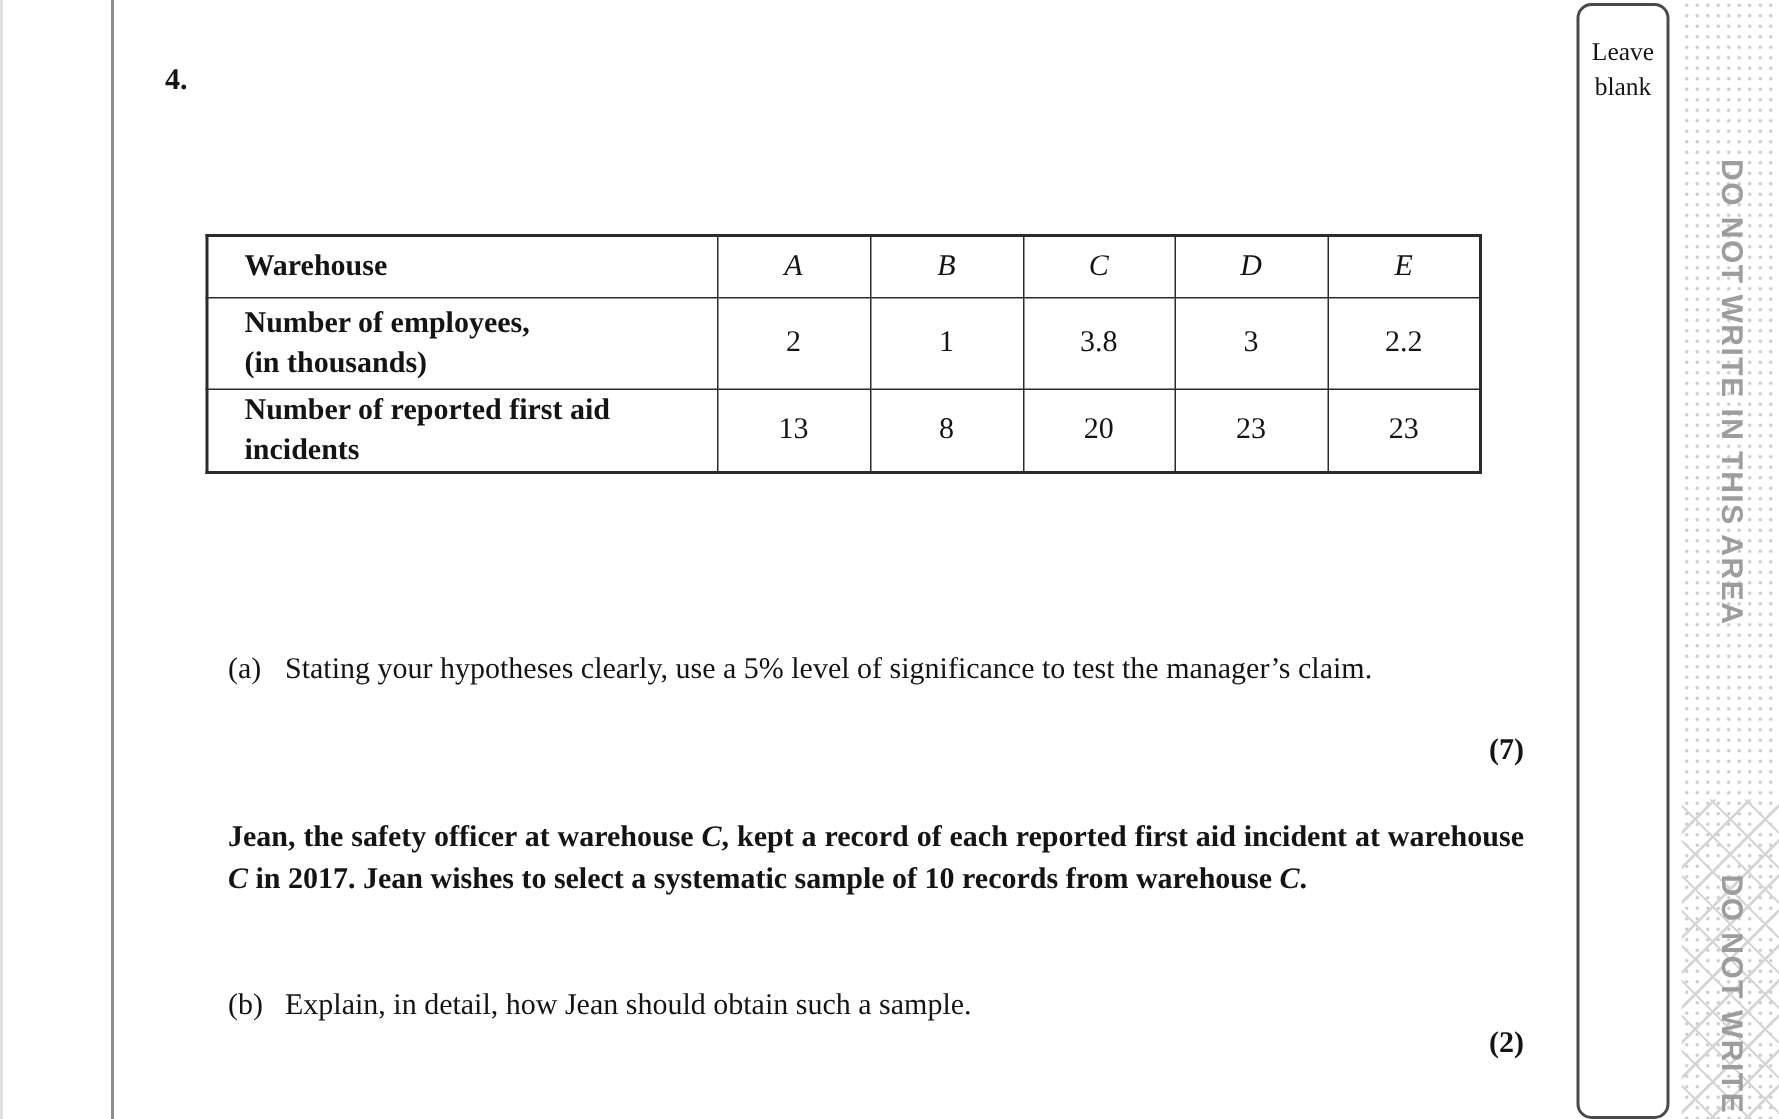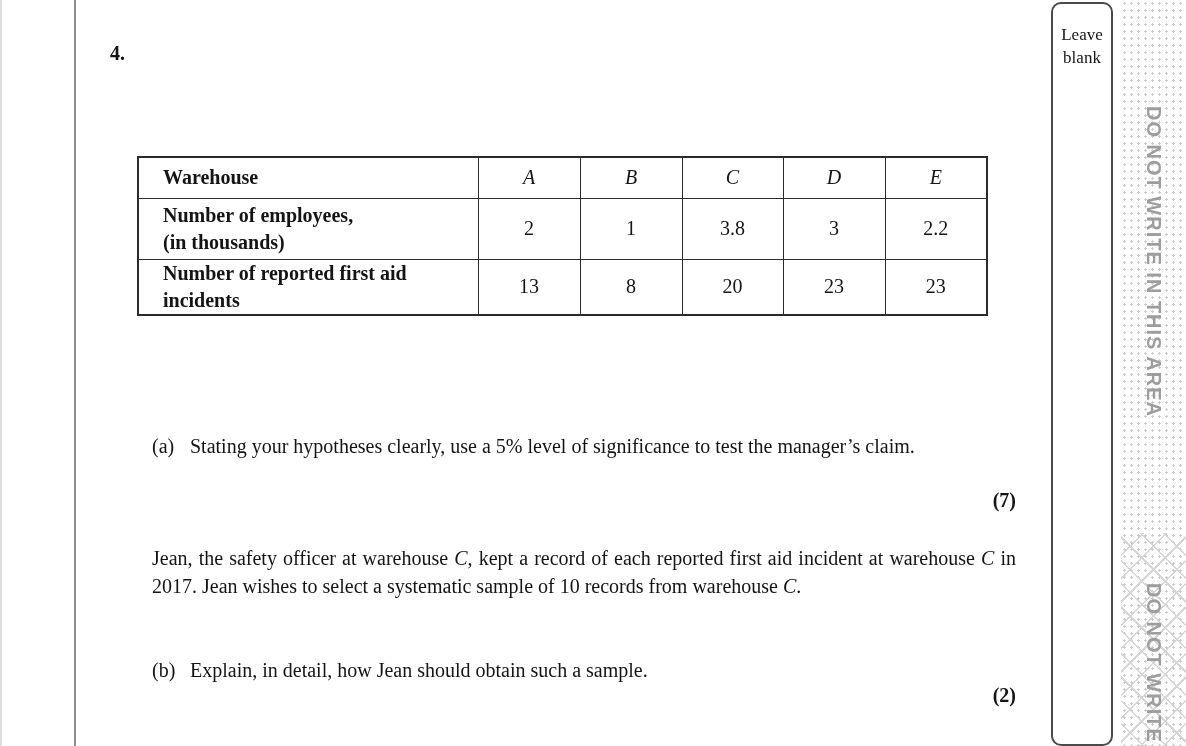--- a/index.html
+++ b/index.html
@@ -10,21 +10,21 @@
   }
   .edge-line { position:absolute; left:0; top:0; width:2px; height:100%; background:#dedede; }
   .rule-left { position:absolute; left:74px; top:0; width:2px; height:100%; background:#8f8f8f; }
 
   .qnum { position:absolute; left:110px; top:42px; font-weight:bold; }
 
   .block { position:absolute; left:152px; width:864px; line-height:28px; }
   .justify { text-align:justify; }
   .intro   { top:42px; }
   .claim   { top:348px; }
-  .jean    { top:544px; }
+  .jean    { top:544px;font-weight:bold; }
 
   .part { position:absolute; left:152px; width:864px; line-height:28px; padding-left:38px; box-sizing:border-box; text-align:justify; }
   .part-a { top:432px; }
   .part-b { top:656px; }
   .plabel { position:absolute; left:0; }
 
   .marks { position:absolute; left:152px; width:864px; text-align:right; font-weight:bold; }
   .marks-a { top:489px; }
   .marks-b { top:684px; }
 

